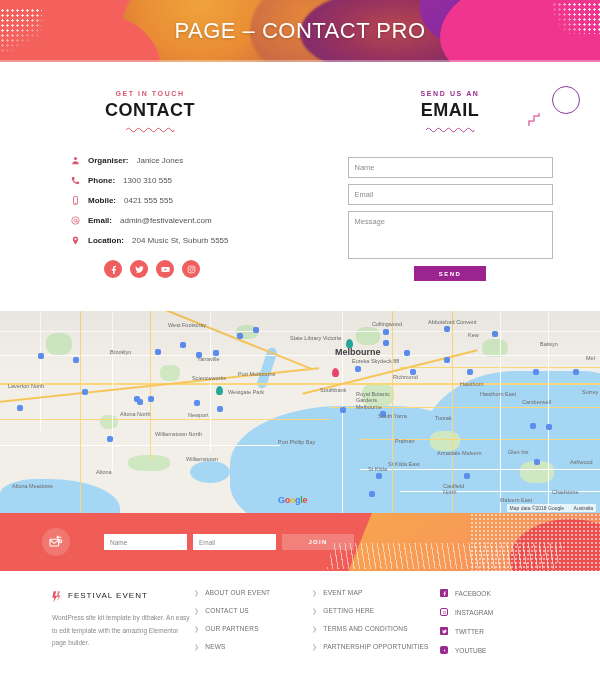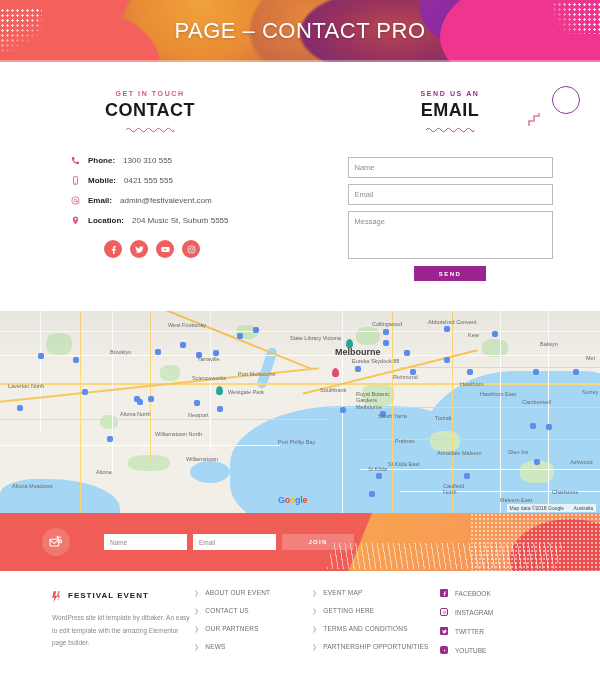--- a/index.html
+++ b/index.html
@@ -219,21 +219,21 @@
   
   .footer { position:relative; padding:18px 0 0 0; background:#fff; height:122px; }
   .footer-cols { display:flex; padding:0 46px 0 52px; gap:0; }
   .fcol { }
   .fcol.brand { width:142px; }
   .fcol.links { width:118px; }
   .fcol.links2 { width:128px; }
   .fcol.social { width:104px; }
   .brand-row { display:flex; align-items:center; gap:6px; }
   .brand-mark { width:10px; height:12px; }
-  .brand-name { font-size:8px; font-weight:bold; letter-spacing:1px; color:#222; }
+  .brand-name { font-size:8px; font-weight:normal; letter-spacing:1px; color:#222; }
   .brand-desc { font-size:6.5px; color:#8a8a8a; line-height:1.95; margin-top:11px; }
   .flink {
     display:flex; align-items:center; gap:6px;
     font-size:6.5px; color:#6e6e6e; margin-bottom:11px; text-transform:uppercase; letter-spacing:.2px;
   }
   .chev { color:#b9b9b9; font-size:6px; }
   .fsoc { display:flex; align-items:center; gap:7px; font-size:6.5px; color:#6e6e6e; margin-bottom:11px; text-transform:uppercase; }
   .fsi { width:8px; height:8px; display:flex; align-items:center; justify-content:center; color:#fff; font-size:5px; border-radius:1px; flex:0 0 8px;}
   .fsi.fb { background:#9b2a8e; }
   .fsi.ig { background:#fff; color:#9b2a8e; border:1px solid #9b2a8e; border-radius:2px; }
@@ -263,20 +263,30 @@
     <div class="cols">
 
       <div class="col-left">
         <div class="sub-head pink">GET IN TOUCH</div>
         <div class="main-head">CONTACT</div>
         <svg class="wave" width="50" height="7" viewBox="0 0 50 7">
           <path d="M1 4 Q3.5 0.5 6 4 T11 4 T16 4 T21 4 T26 4 T31 4 T36 4 T41 4 T46 4 T49 4" fill="none" stroke="#d9576f" stroke-width="1"></path>
         </svg>
 
         <div class="contact-list">
+          <div class="contact-row">
+            <span class="ci">
+              <svg width="9" height="9" viewBox="0 0 16 16" fill="#d9576f">
+                  <circle cx="8" cy="4.6" r="2.7"></circle>
+                  <path d="M2.2 14.5c0-3.2 2.6-5 5.8-5s5.8 1.8 5.8 5z"></path>
+                </svg>
+            </span>
+            <b>Organiser:</b>
+            <span class="val">Janice Jones</span>
+          </div>
           <div class="contact-row">
             <span class="ci">
               <svg width="9" height="9" viewBox="0 0 16 16" fill="#d9576f">
                   <path d="M3 1.6c-.8 0-1.6.8-1.6 1.7 0 6.2 5.1 11.3 11.3 11.3.9 0 1.7-.8 1.7-1.6v-2c0-.5-.4-.8-.8-.9l-2.6-.5c-.4-.1-.8.1-1 .4l-1 1.4A11 11 0 0 1 4.6 7l1.4-1c.3-.2.5-.6.4-1L5.9 2.4c-.1-.4-.4-.8-.9-.8z"></path>
                 </svg>
             </span>
             <b>Phone:</b>
             <span class="val">1300 310 555</span>
           </div>
           <div class="contact-row">

